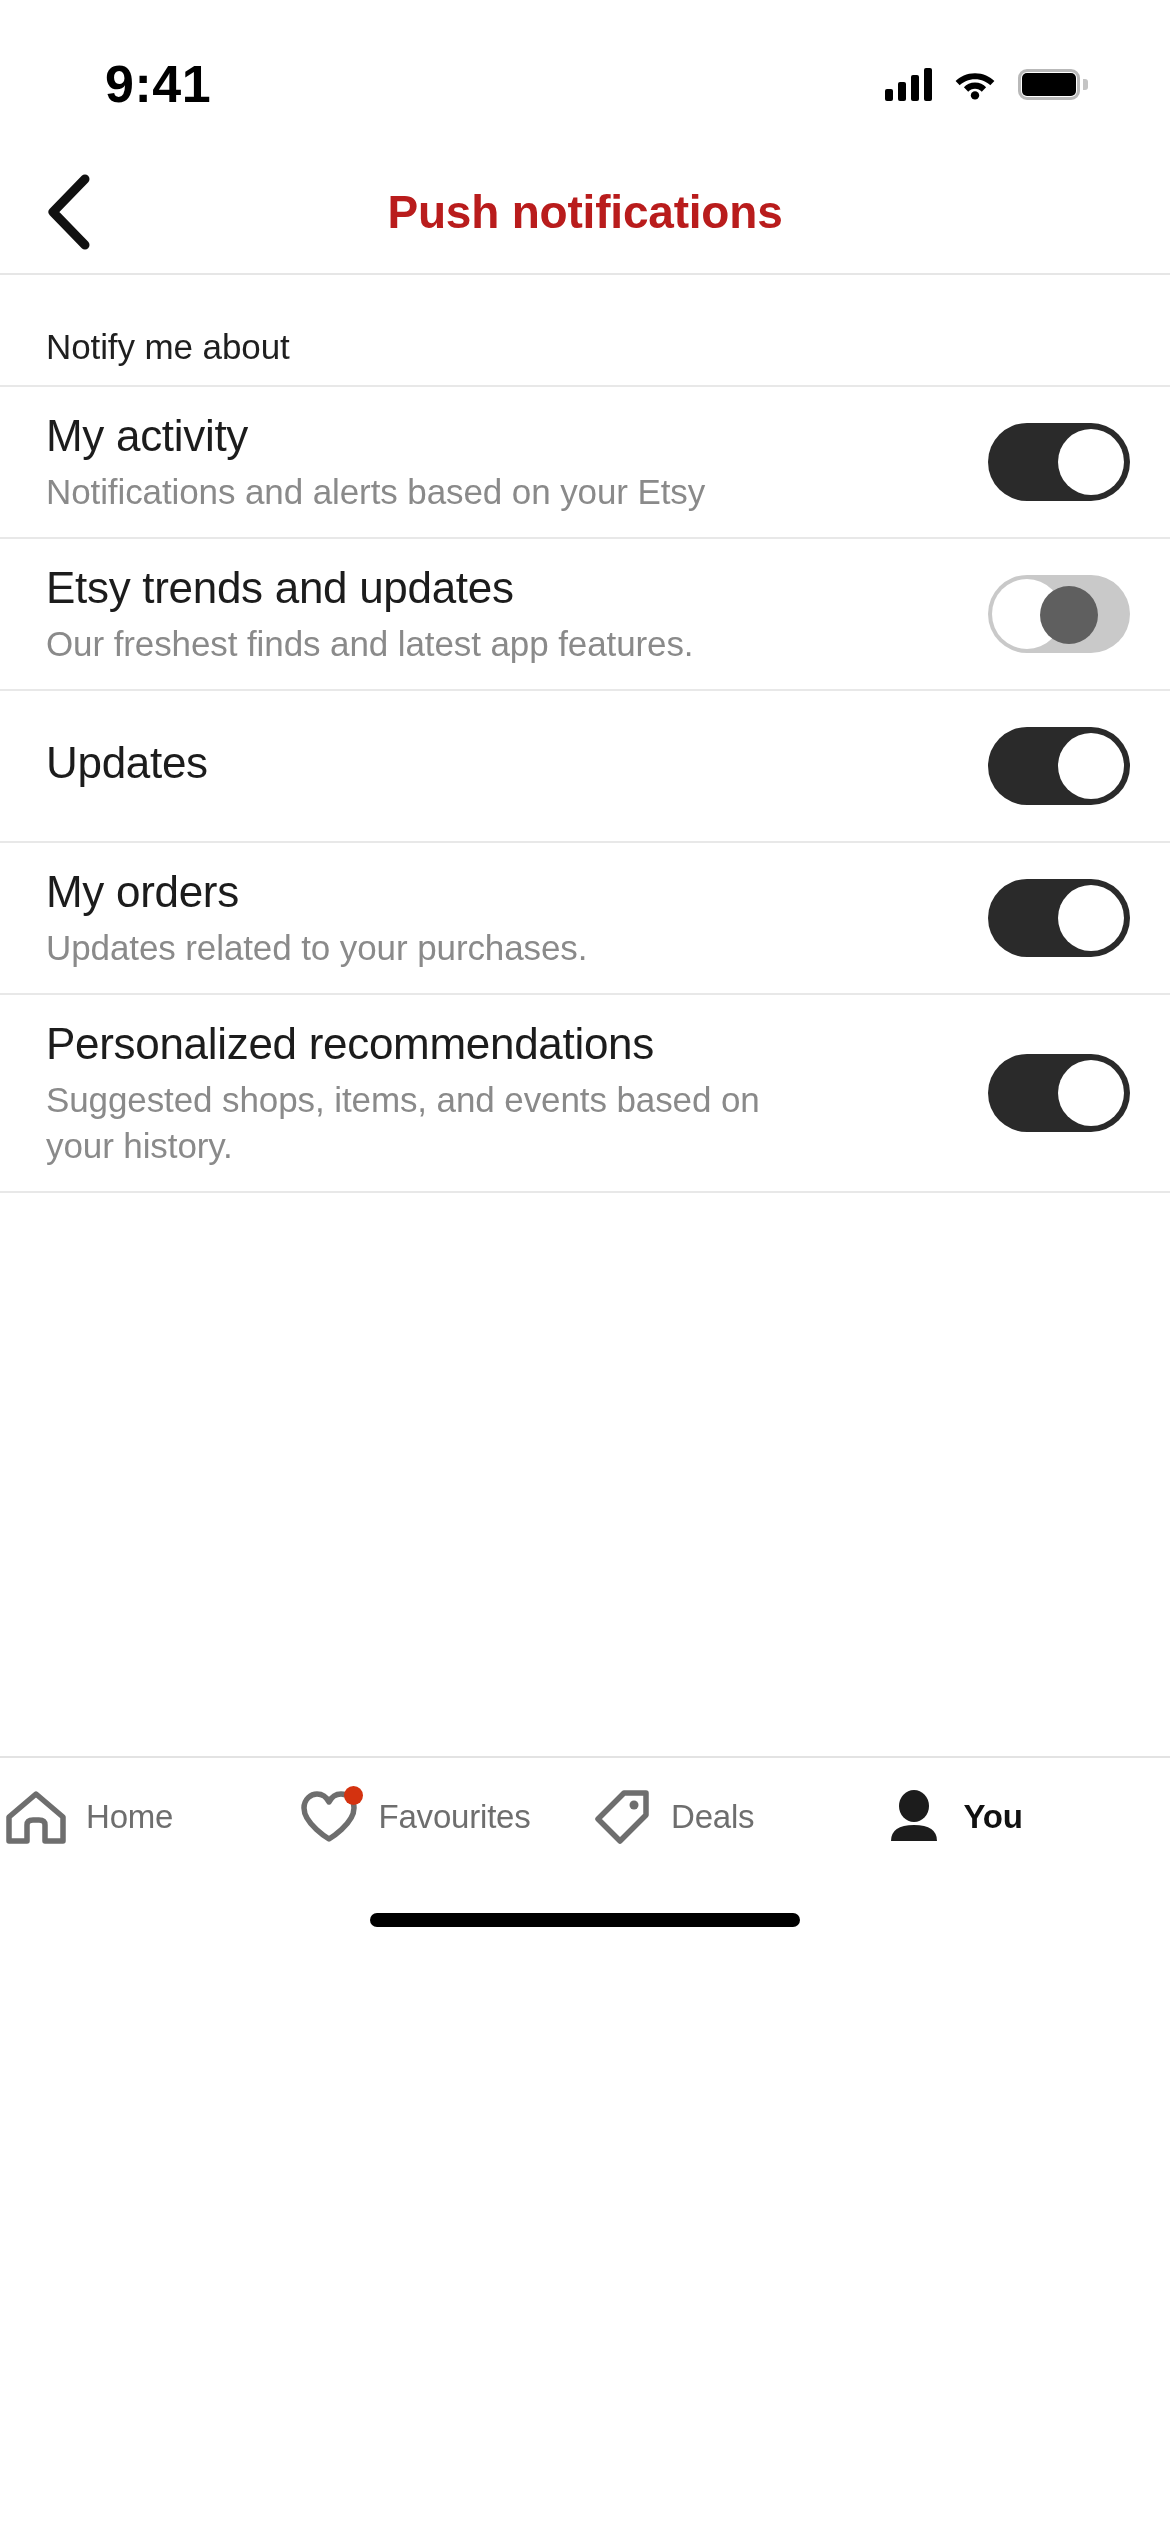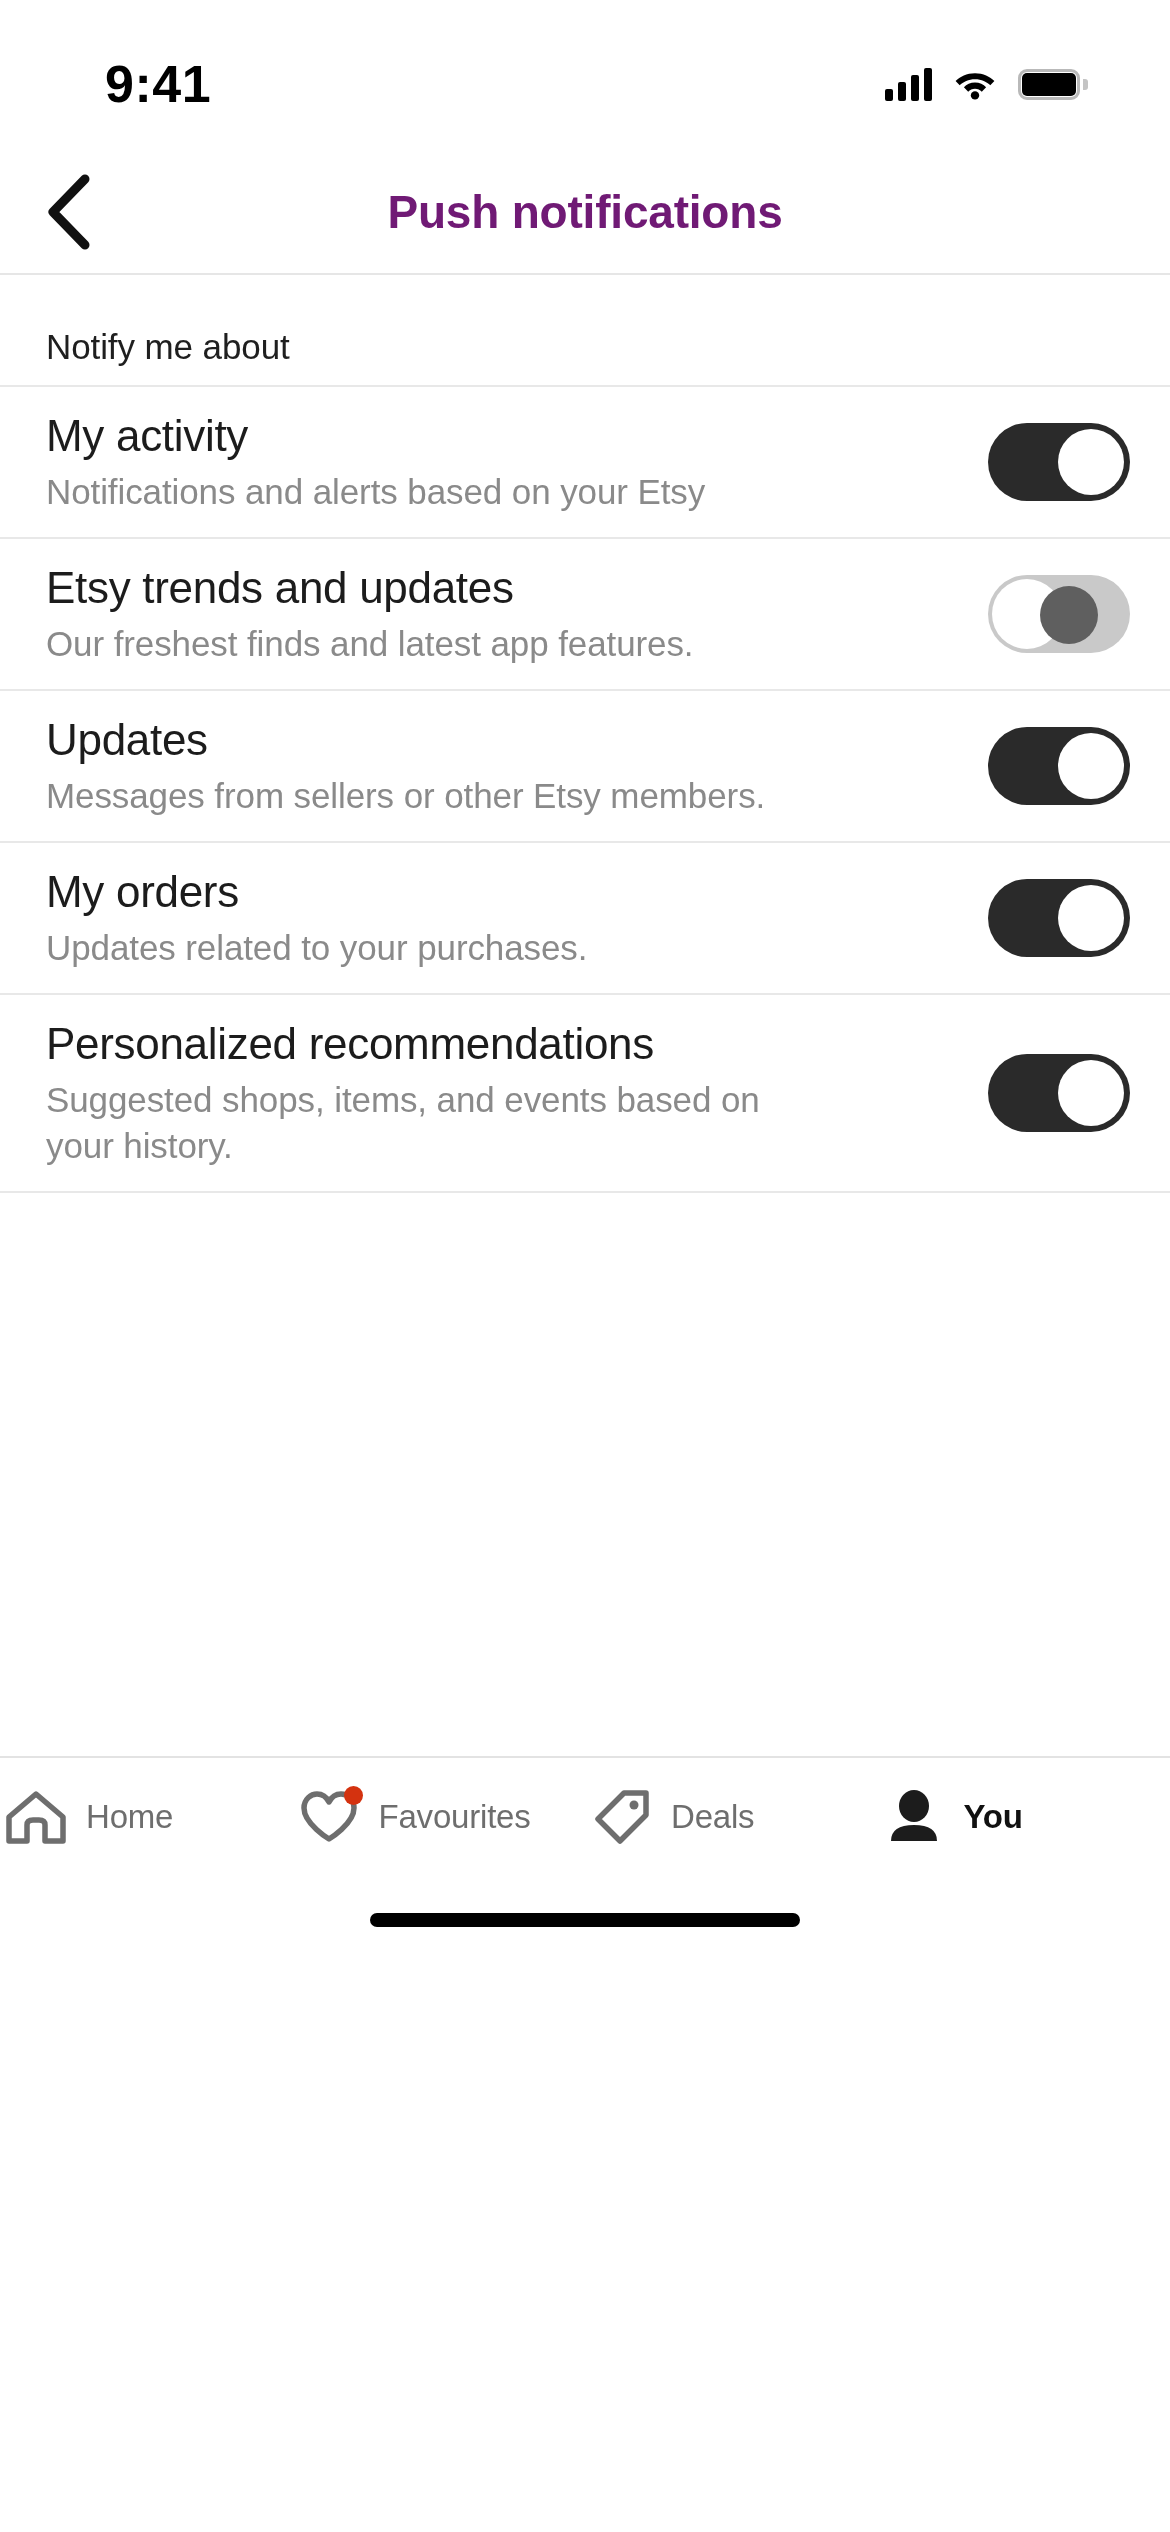--- a/index.html
+++ b/index.html
@@ -54,21 +54,21 @@
     border-bottom:2px solid #e6e6e6;
   }
   .back-btn {
     position:absolute; left:22px; top:50%; transform:translateY(-50%);
     width:92px; height:92px;
     display:flex; align-items:center; justify-content:center;
     cursor:pointer;
   }
   .nav-title {
     width:100%; text-align:center;
-    font-size:46px; font-weight:700; color:#701a75;
+    font-size:46px; font-weight:700; color:#b91c1c;
     letter-spacing:-0.2px;
   }
 
   
   .content { flex:1 1 auto; overflow:hidden; background:#fff; }
   .section-label {
     font-size:35px; color:#1f1f1f;
     padding:52px 0 18px 46px;
     border-bottom:2px solid #e8e8e8;
     letter-spacing:-0.1px;
@@ -202,21 +202,20 @@
       </div>
       <div class="toggle off">
         <div class="knob-white"></div>
         <div class="knob-grey"></div>
       </div>
     </div>
 
     <div class="row">
       <div class="row-text">
         <div class="row-title">Updates</div>
-        <div class="row-sub">Messages from sellers or other Etsy members.</div>
       </div>
       <div class="toggle on">
         <div class="knob"></div>
       </div>
     </div>
 
     <div class="row">
       <div class="row-text">
         <div class="row-title">My orders</div>
         <div class="row-sub">Updates related to your purchases.</div>

